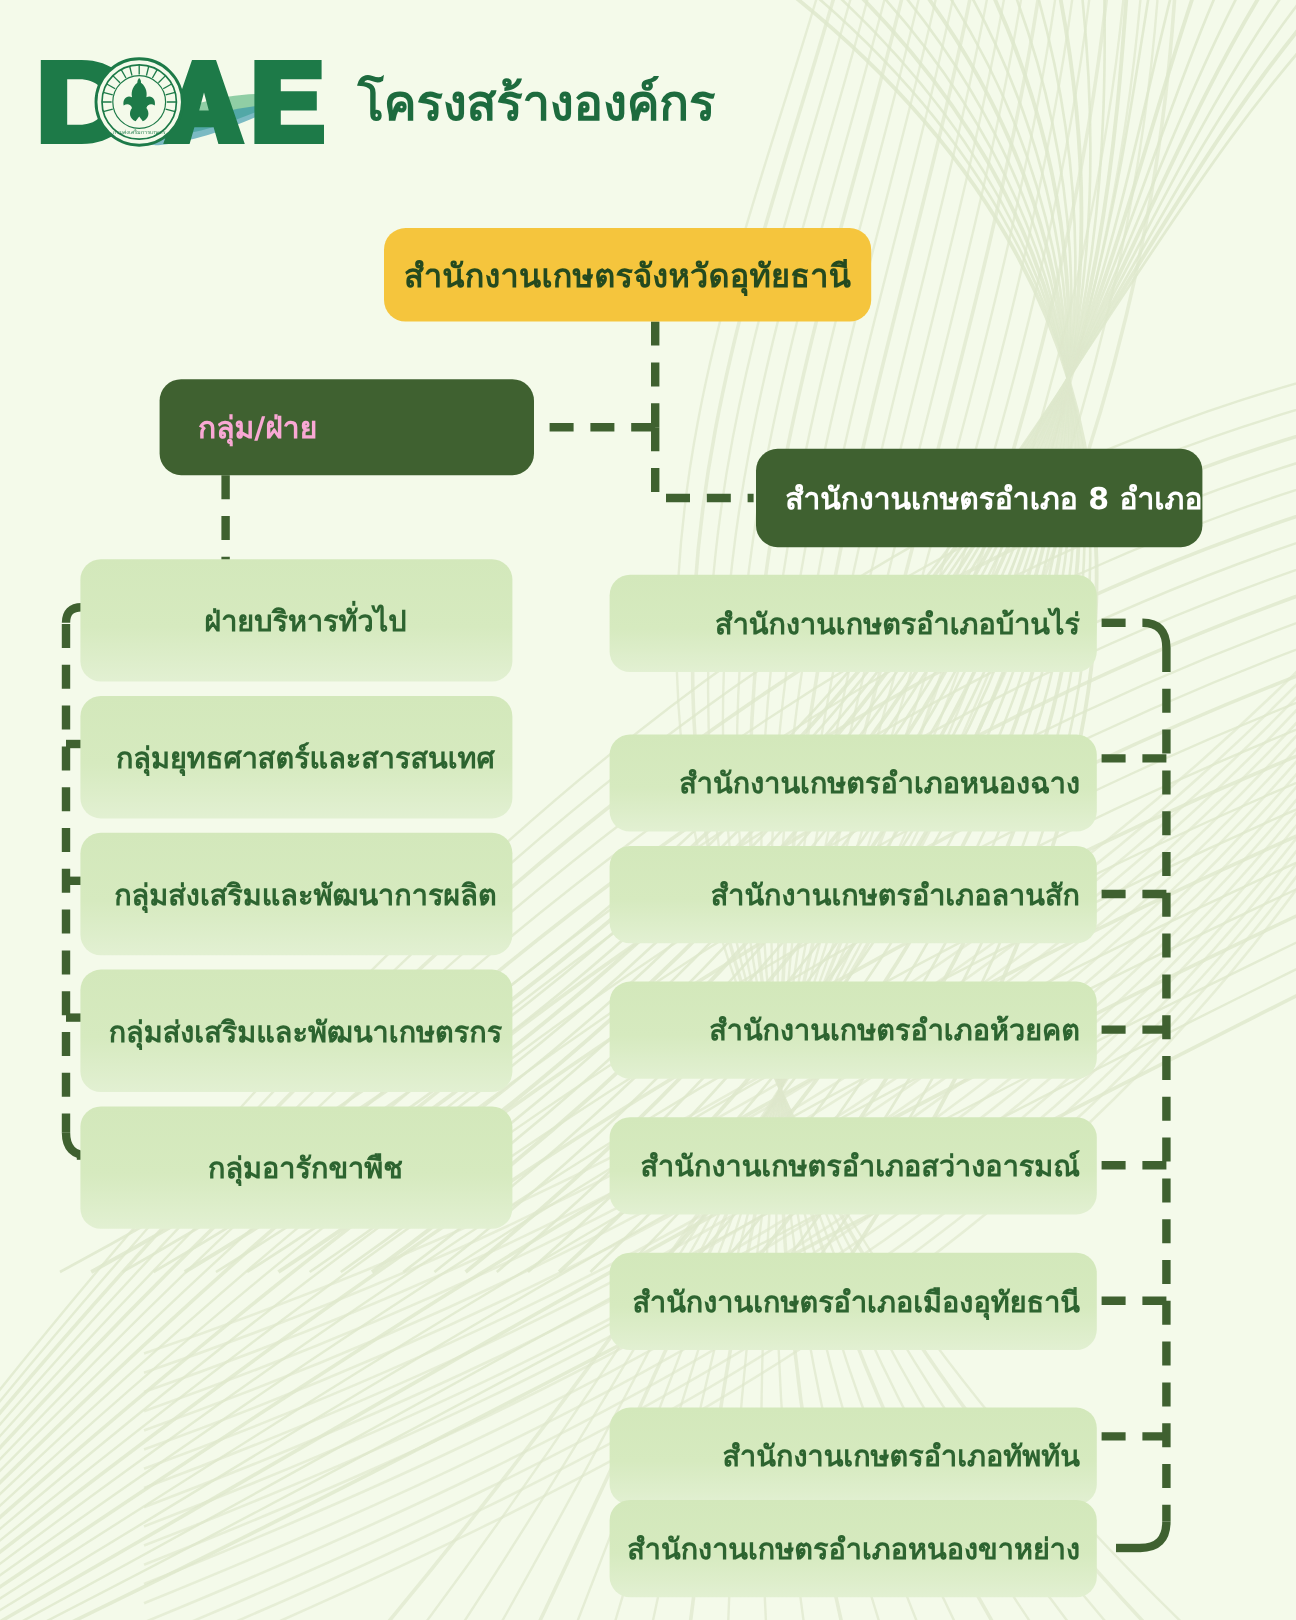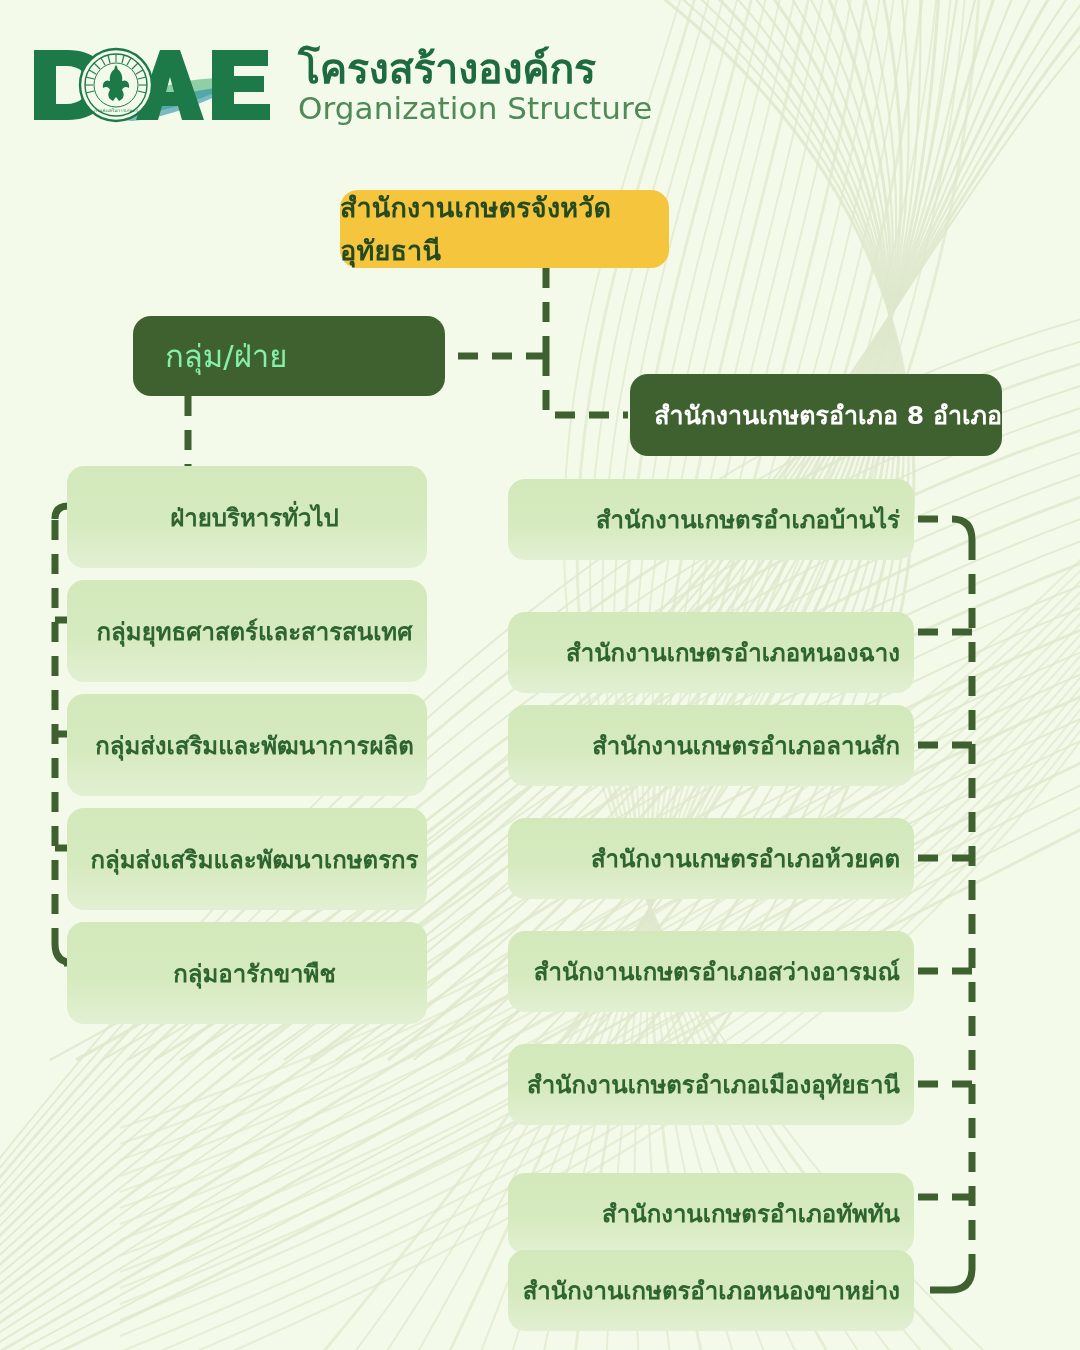--- a/index.html
+++ b/index.html
@@ -81,23 +81,23 @@
   
   .node {
     position: absolute;
     z-index: 3;
     border-radius: 16px;
     display: flex;
     align-items: center;
   }
 
   .node-root {
-    left: 340px;
+    left: 320px;
     top: 190px;
-    width: 329px;
+    width: 406px;
     height: 78px;
     background: #f5c53d;
     border-radius: 18px;
     justify-content: center;
   }
   .node-root .node-label {
     font-size: 27px;
     font-weight: 700;
     color: #254a1f;
     letter-spacing: 0.2px;
@@ -109,23 +109,23 @@
   }
 
   .node-branch-left {
     left: 133px;
     top: 316px;
     width: 312px;
     height: 80px;
     padding-left: 32px;
   }
   .node-branch-left .node-label {
-    font-size: 31px;
-    font-weight: 400;
-    color: #86efac;
+    font-size: 25px;
+    font-weight: 700;
+    color: #f9a8d4;
   }
 
   .node-branch-right {
     left: 630px;
     top: 374px;
     width: 372px;
     height: 82px;
     justify-content: flex-end;
   }
   .node-branch-right .node-label {
@@ -351,21 +351,20 @@
                  C9,9 8,14 3,16 L0,12 L-3,16 C-8,14 -9,9 -6,5
                  C-7,2 -10,1 -13,3 C-14,-3 -10,-6 -6,-4 C-7,-9 -5,-14 0,-17 Z" fill="#1d7a48"></path>
         <path d="M0,-20 C2,-18 2,-15 0,-13 C-2,-15 -2,-18 0,-20 Z" fill="#1d7a48"></path>
         <text x="0" y="27" font-size="4.6" fill="#1d7a48" text-anchor="middle" font-family="'DejaVu Sans', sans-serif">กรมส่งเสริมการเกษตร</text>
       </g>
     </svg>
   </div>
 
   <div class="title-block">
     <div class="title-th">โครงสร้างองค์กร</div>
-    <div class="title-en">Organization Structure</div>
   </div>
 </div>
 
 <div class="node node-root">
   <span class="node-label">สำนักงานเกษตรจังหวัดอุทัยธานี</span>
 </div>
 
 <div class="node node-branch node-branch-left">
   <span class="node-label">กลุ่ม/ฝ่าย</span>
 </div>

